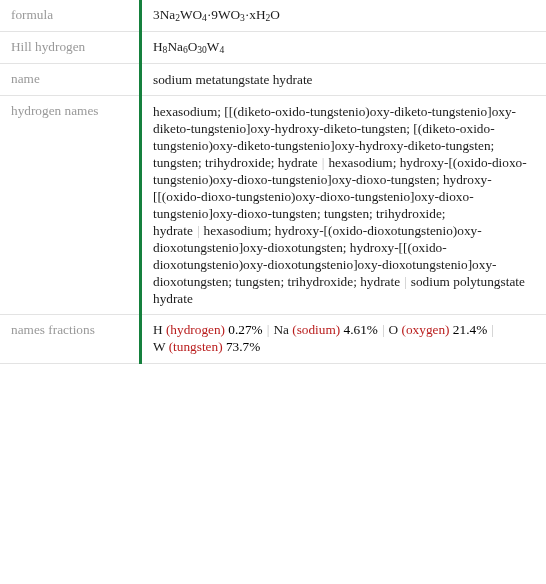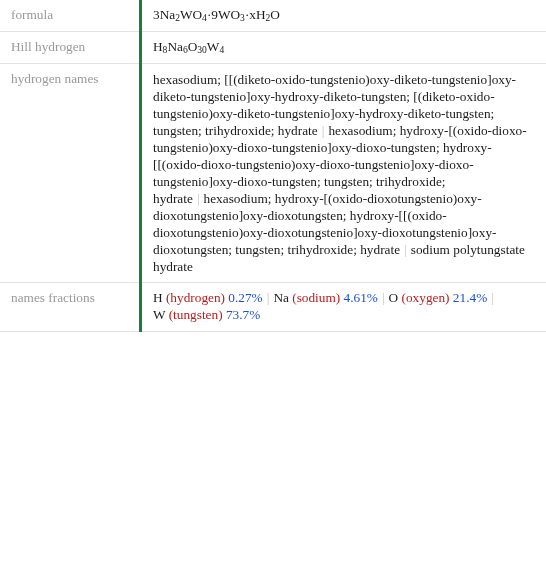--- a/index.html
+++ b/index.html
@@ -57,40 +57,44 @@
     color: #c4c4c4;
     padding: 0 4px;
   }
   .elsym {
     color: #1a1a1a;
   }
   .elname {
     color: #b91c1c;
   }
   .elval {
-    color: #1d4ed8;
+    color: #000000;
   }
   .mfgroup {
     white-space: nowrap;
   }
 </style>
 </head>
 <body>
 
 <table class="props">
   <tbody id="tbody">
       <tr>
         <td class="label">formula</td>
         <td class="value"><span>3Na</span><sub>2</sub><span>WO</span><sub>4</sub><span>·9WO</span><sub>3</sub><span>·xH</span><sub>2</sub><span>O</span></td>
       </tr>
       <tr>
         <td class="label">Hill hydrogen</td>
         <td class="value"><span>H</span><sub>8</sub><span>Na</span><sub>6</sub><span>O</span><sub>30</sub><span>W</span><sub>4</sub></td>
       </tr>
       <tr>
+        <td class="label">name</td>
+        <td class="value wrapname">sodium metatungstate hydrate</td>
+      </tr>
+      <tr>
         <td class="label">hydrogen names</td>
         <td class="value wrapname"><span>hexasodium; [[(diketo-oxido-tungstenio)oxy-diketo-tungstenio]oxy-diketo-tungstenio]oxy-hydroxy-diketo-tungsten; [(diketo-oxido-tungstenio)oxy-diketo-tungstenio]oxy-hydroxy-diketo-tungsten; tungsten; trihydroxide; hydrate</span><span class="sep">|</span><span>hexasodium; hydroxy-[(oxido-dioxo-tungstenio)oxy-dioxo-tungstenio]oxy-dioxo-tungsten; hydroxy-[[(oxido-dioxo-tungstenio)oxy-dioxo-tungstenio]oxy-dioxo-tungstenio]oxy-dioxo-tungsten; tungsten; trihydroxide; hydrate</span><span class="sep">|</span><span>hexasodium; hydroxy-[(oxido-dioxotungstenio)oxy-dioxotungstenio]oxy-dioxotungsten; hydroxy-[[(oxido-dioxotungstenio)oxy-dioxotungstenio]oxy-dioxotungstenio]oxy-dioxotungsten; tungsten; trihydroxide; hydrate</span><span class="sep">|</span><span>sodium polytungstate hydrate</span></td>
       </tr>
       <tr>
         <td class="label">names fractions</td>
         <td class="value"><span class="mfgroup"><span class="elsym">H</span> <span class="elname">(hydrogen)</span> <span class="elval">0.27%</span></span><span class="sep">|</span><span class="mfgroup"><span class="elsym">Na</span> <span class="elname">(sodium)</span> <span class="elval">4.61%</span></span><span class="sep">|</span><span class="mfgroup"><span class="elsym">O</span> <span class="elname">(oxygen)</span> <span class="elval">21.4%</span></span><span class="sep">|</span><span class="mfgroup"><span class="elsym">W</span> <span class="elname">(tungsten)</span> <span class="elval">73.7%</span></span></td>
       </tr>
     </tbody>
 </table>
 

